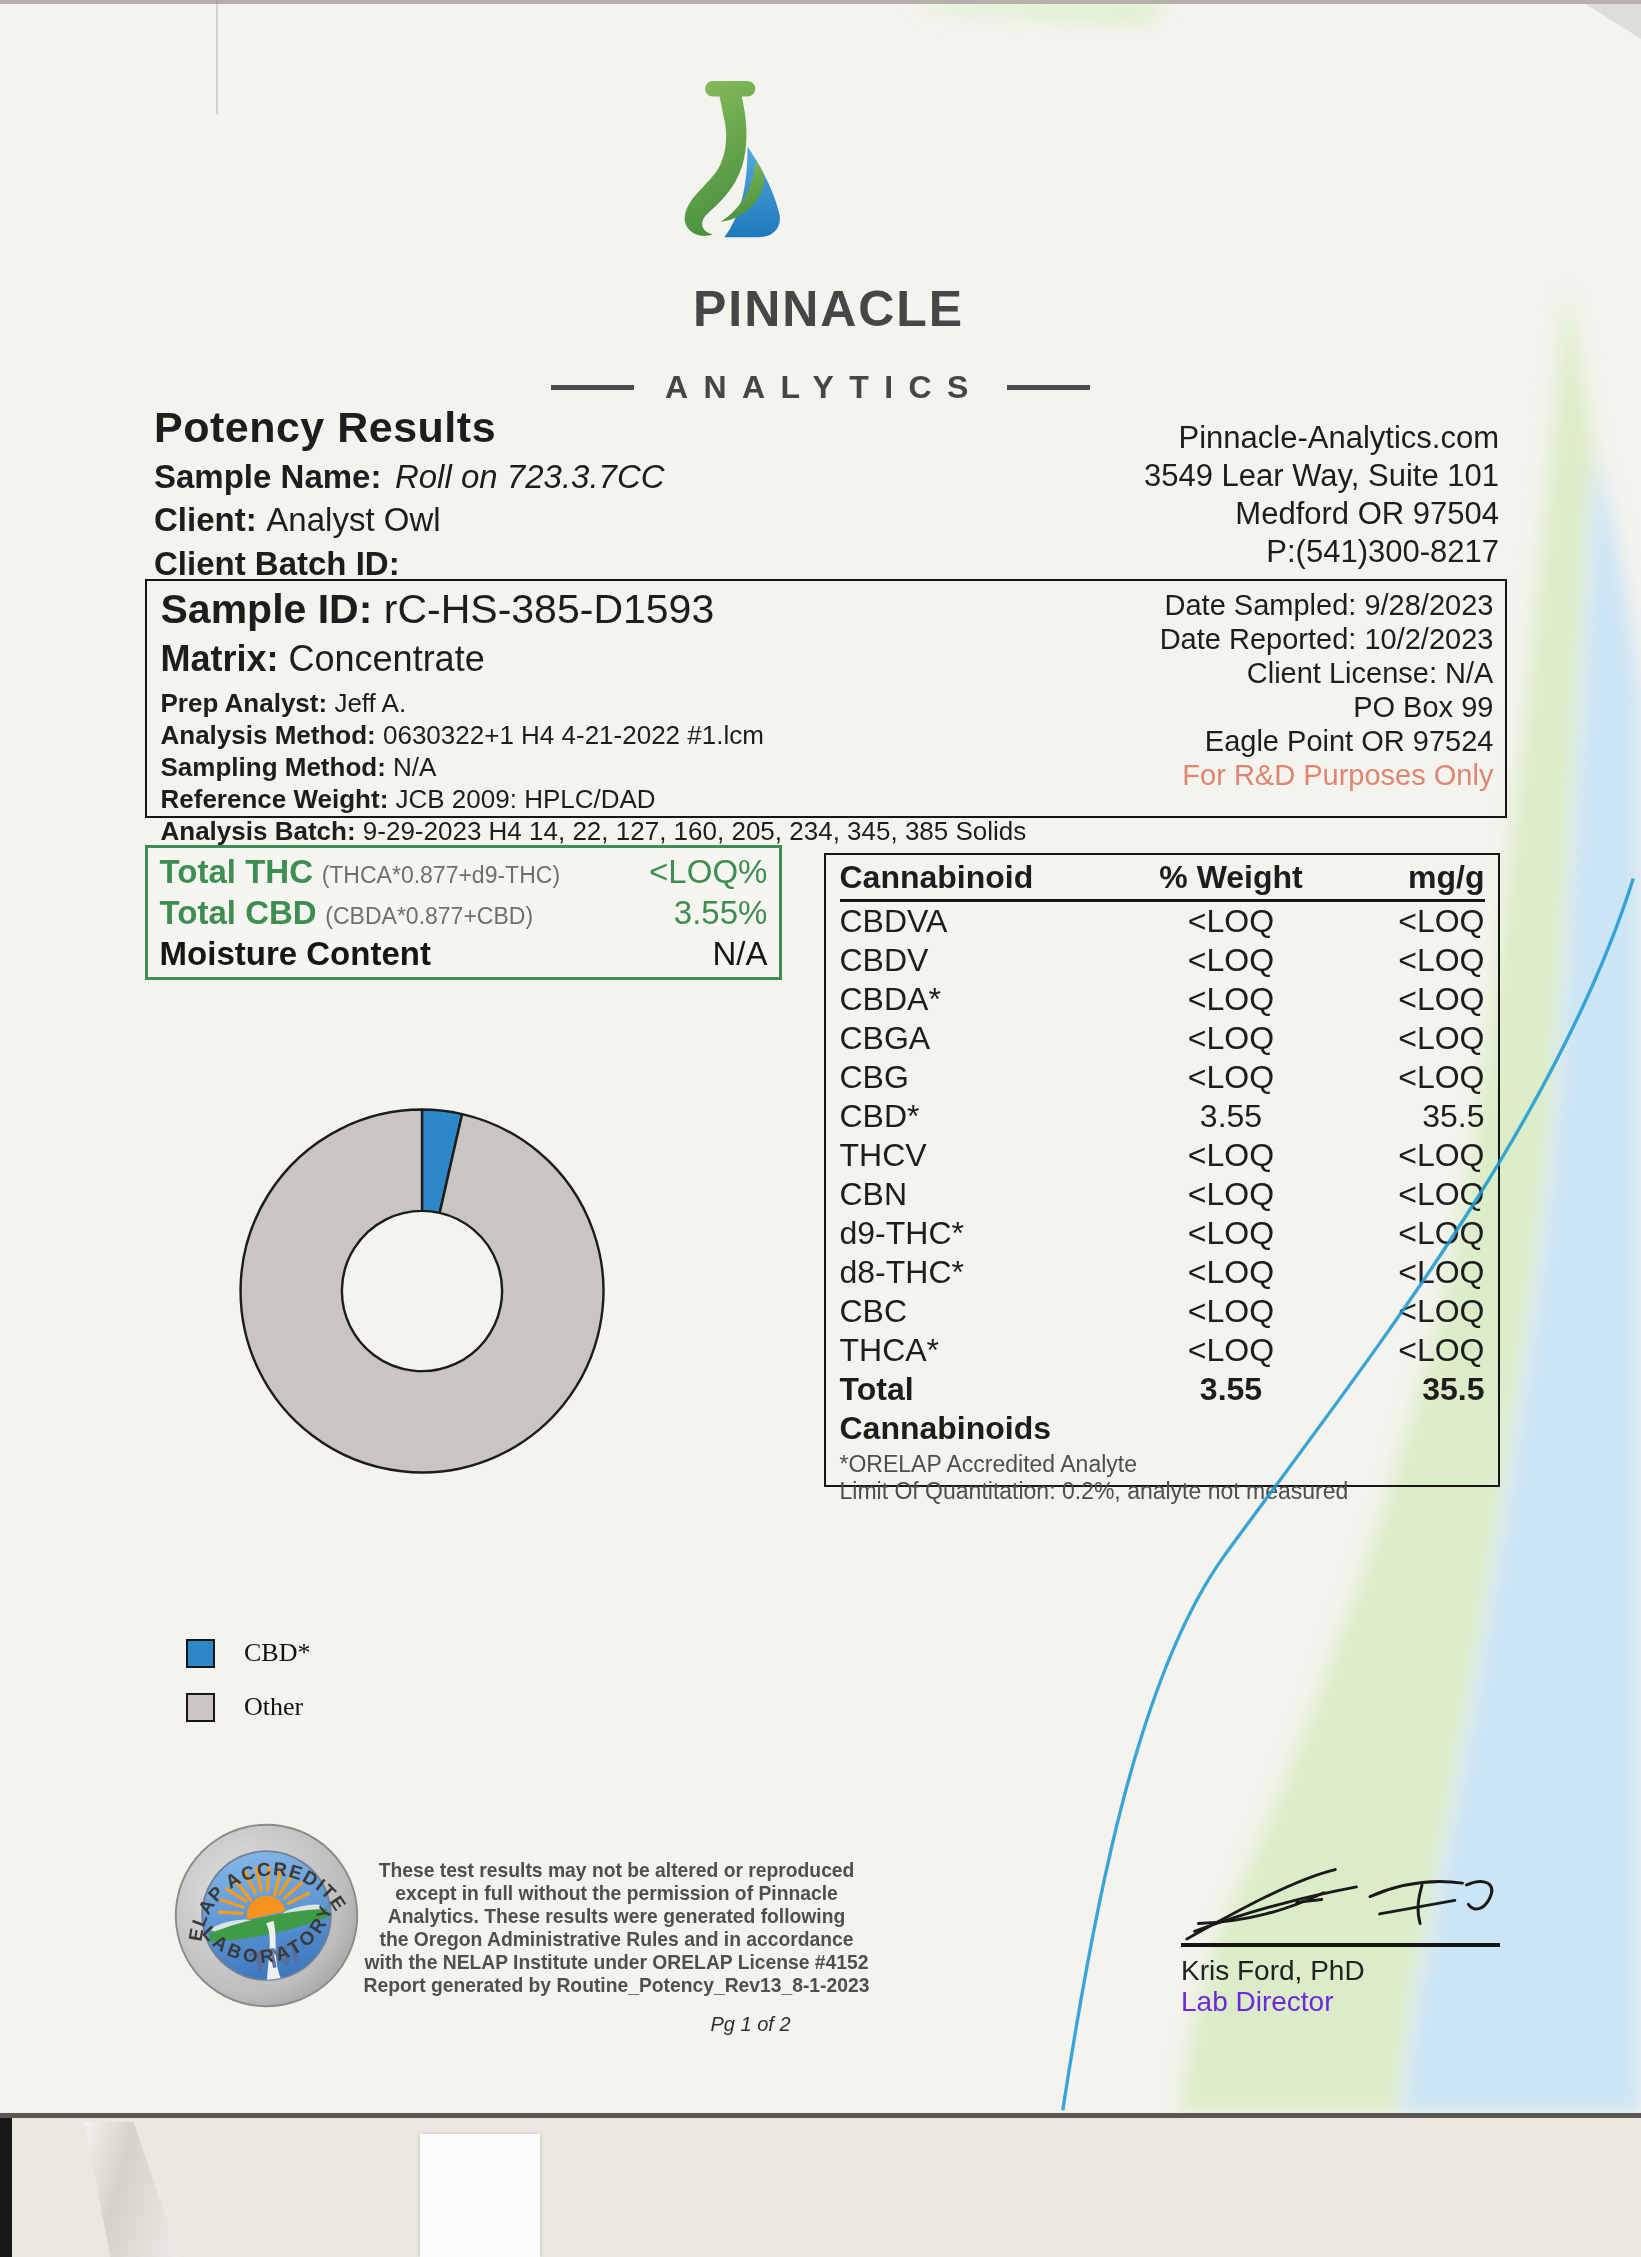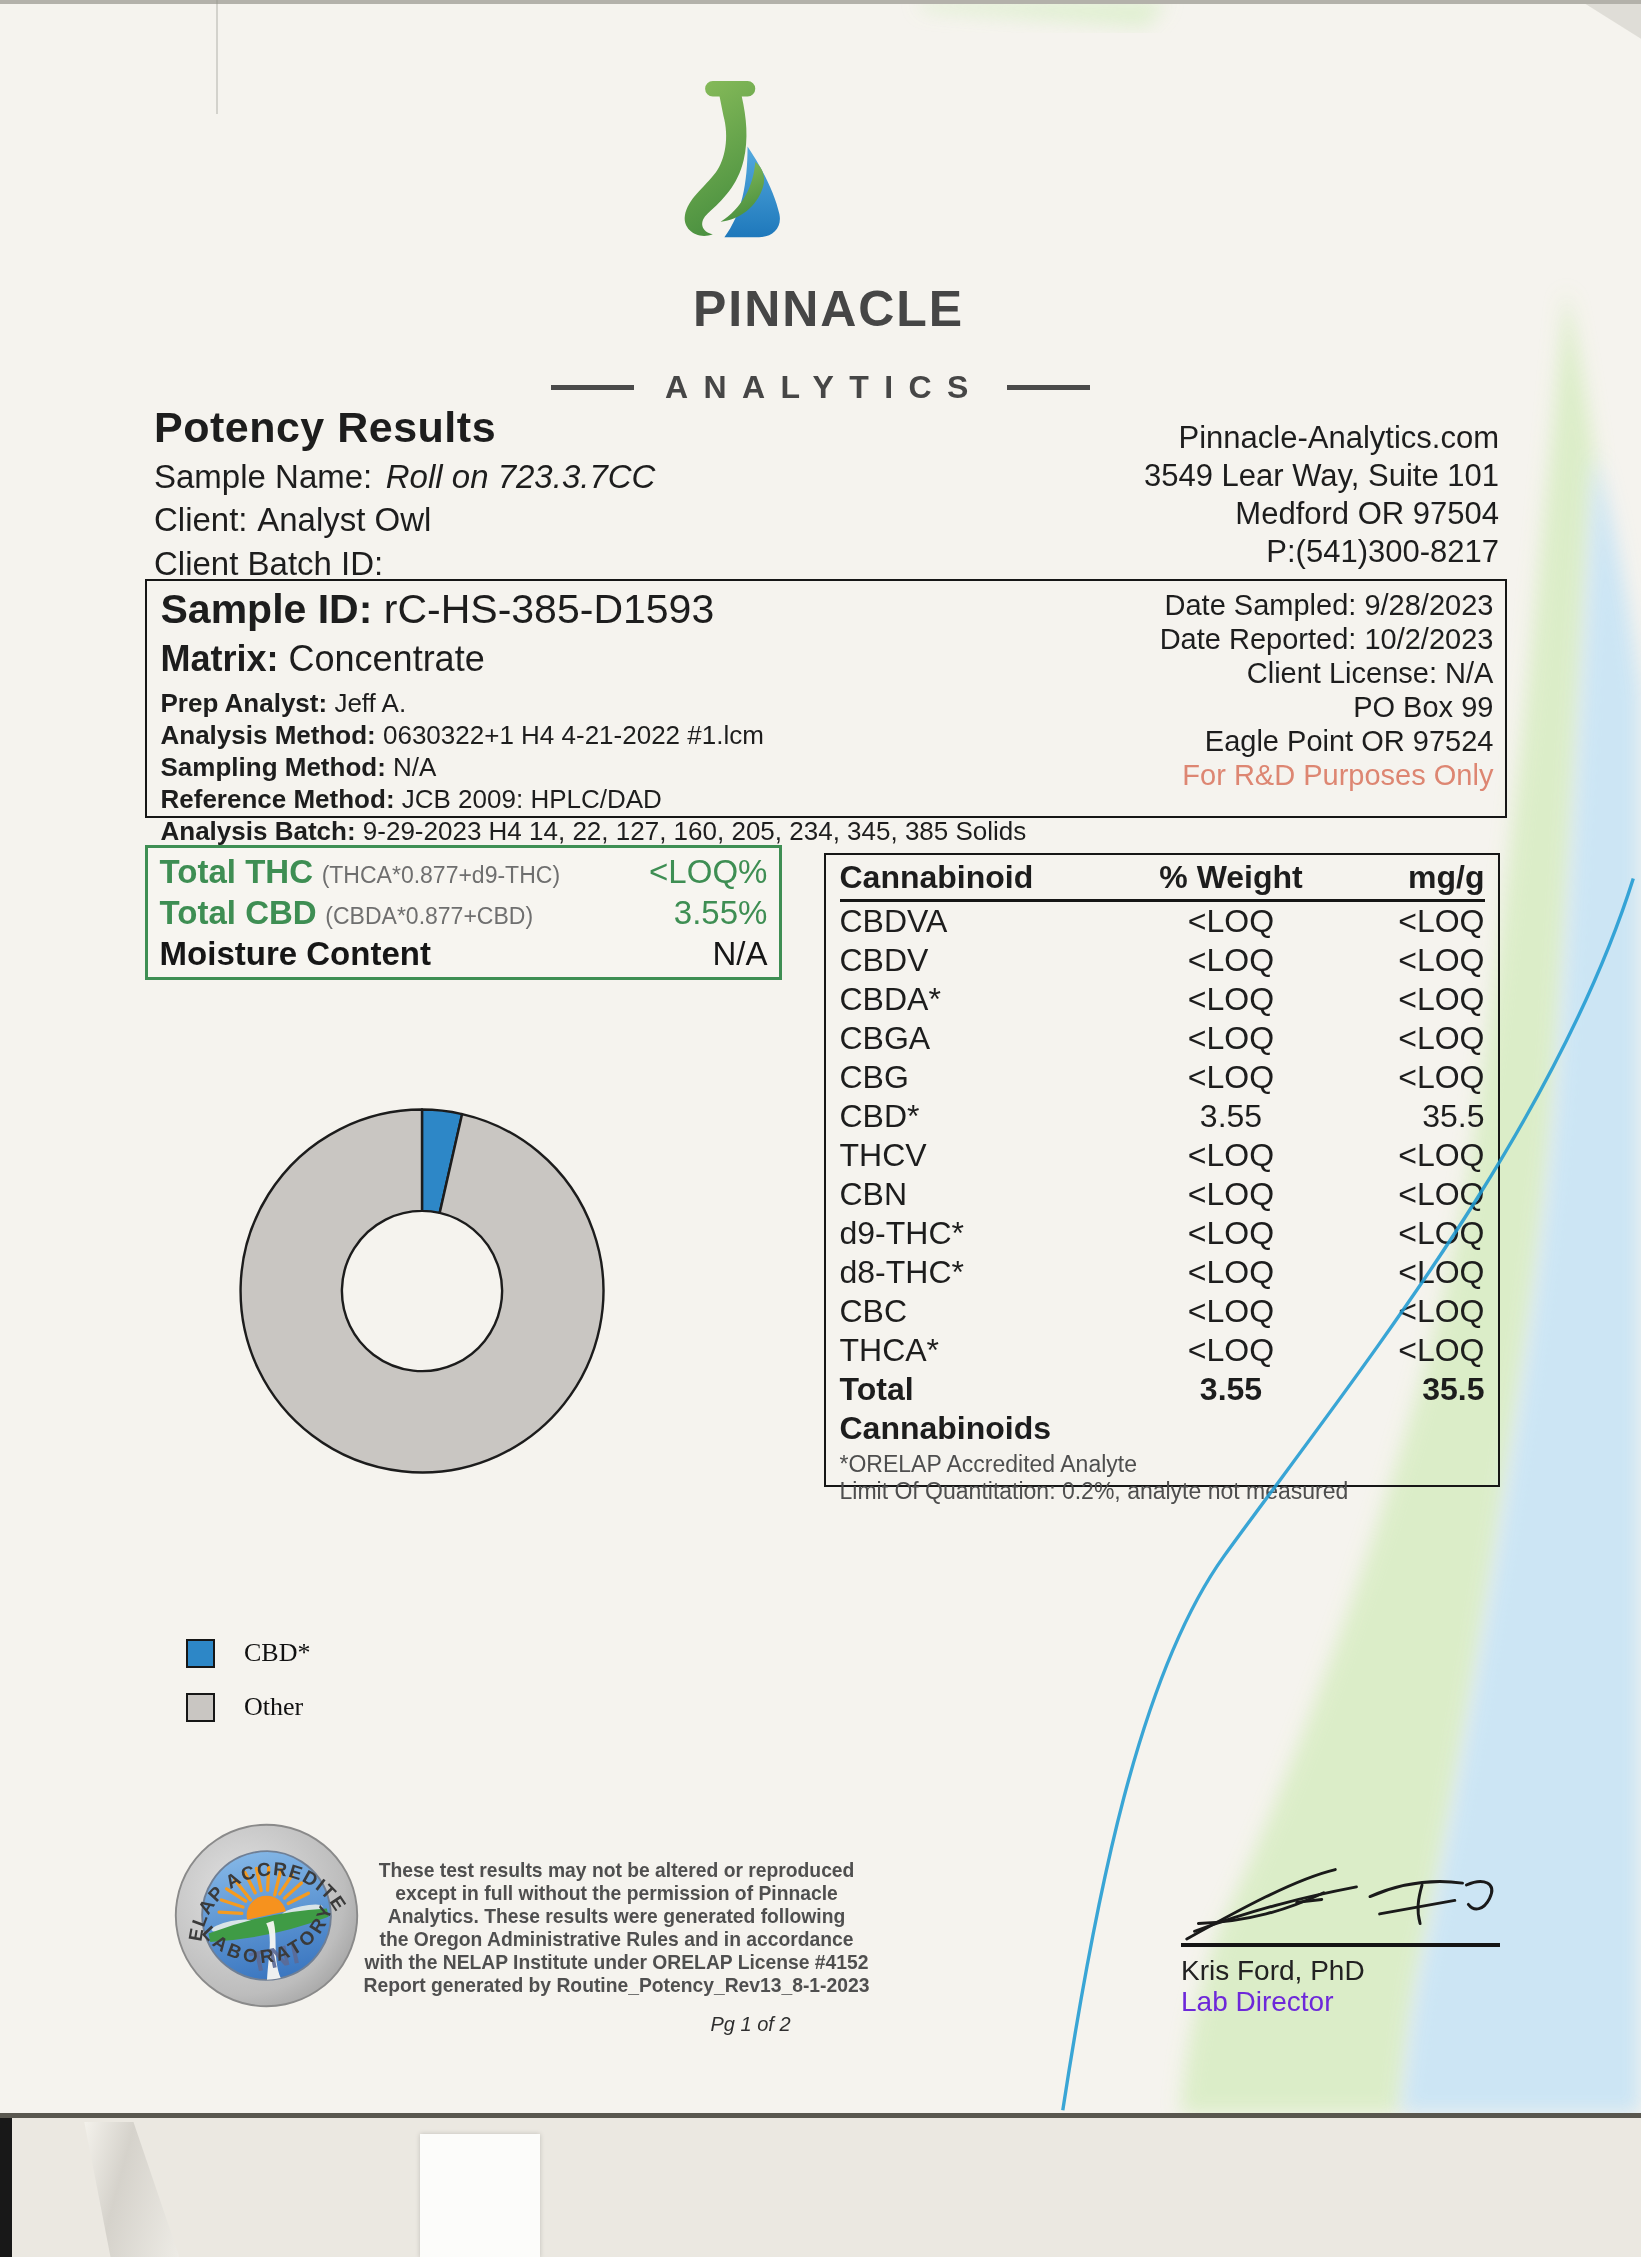--- a/index.html
+++ b/index.html
@@ -25,21 +25,21 @@
   .brand-name{left:8px;top:280px;width:1641px;text-align:center;font-size:50px;font-weight:700;
               letter-spacing:1.9px;color:#464646;}
   .analytics-row{left:0;top:369px;width:1641px;display:flex;justify-content:center;
                  align-items:center;gap:23px;color:#464646;}
   .analytics-rule{width:83px;height:4.8px;background:#4a4a4a;}
   .analytics-text{font-size:32px;font-weight:700;letter-spacing:15.4px;text-indent:7.7px;}
 
   .report-head{left:154px;top:406px;line-height:1;}
   .report-title{font-size:43px;font-weight:700;letter-spacing:0.5px;}
   .head-line{margin-top:10.6px;font-size:33px;}
-  .head-line b{font-weight:400;}
+  .head-line b{font-weight:700;}
   .sample-name-value{font-style:italic;margin-left:13.5px;}
   .head-value{margin-left:9.7px;}
 
   .contact{right:142px;top:419px;text-align:right;font-size:31px;line-height:38px;}
 
   
   .sample-box{left:145px;top:579px;width:1362px;height:239px;border:2.9px solid #161616;box-sizing:border-box;}
   .sb-left{position:absolute;left:13.5px;top:4.8px;}
   .sb-id{font-size:41px;}
   .sb-id b{font-weight:700;}
@@ -193,21 +193,21 @@
             <b>Analysis Method:</b>
             <span>0630322+1 H4 4-21-2022 #1.lcm</span>
           </div>
 
           <div class="sb-field">
             <b>Sampling Method:</b>
             <span>N/A</span>
           </div>
 
           <div class="sb-field">
-            <b>Reference Method:</b>
+            <b>Reference Weight:</b>
             <span>JCB 2009: HPLC/DAD</span>
           </div>
 
           <div class="sb-field">
             <b>Analysis Batch:</b>
             <span>9-29-2023 H4 14, 22, 127, 160, 205, 234, 345, 385 Solids</span>
           </div>
         </div>
     </div>
     <div class="sb-right">

